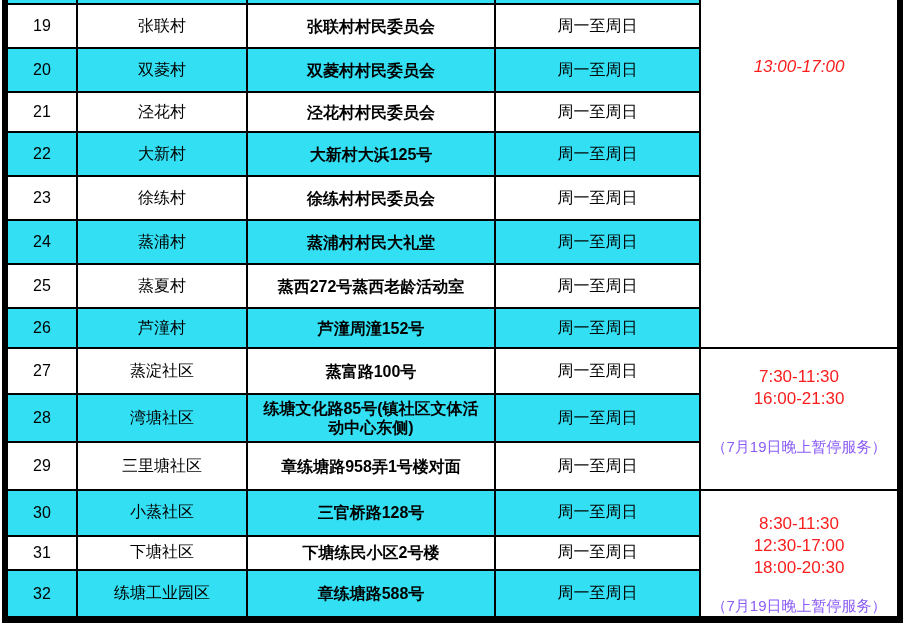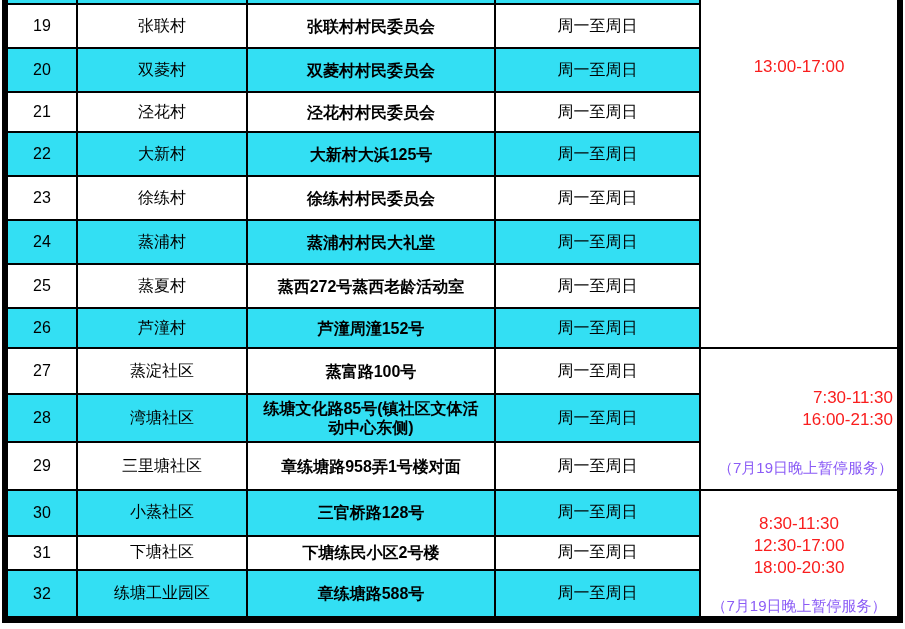--- a/index.html
+++ b/index.html
@@ -48,22 +48,22 @@
   tr.r-sliver td { border-top: none; }
 
   td.address-cell { line-height: 19px; padding: 4px 8px; font-weight: bold; }
 
   
   td.time {
     background: #ffffff !important;
     vertical-align: top;
     padding: 0 4px;
   }
-  td.time.t1 { padding-top: 56px; }
-  td.time.t2 { padding-top: 38px; text-align: right; }
+  td.time.t1 { padding-top: 56px; font-style: italic; }
+  td.time.t2 { padding-top: 17px; }
   td.time.t3 { padding-top: 22px; }
 
   .time-line {
     font-size: 17px;
     line-height: 22px;
     color: #f91d1d;
     white-space: nowrap;
   }
   .time-note {
     font-size: 15px;

